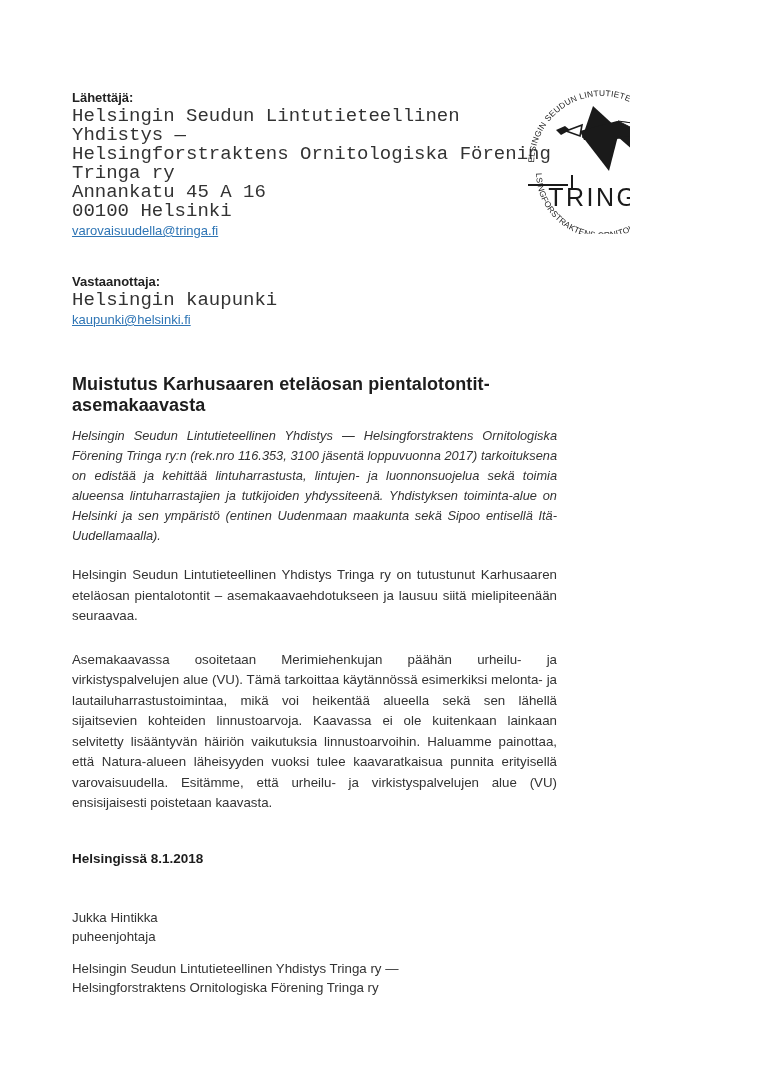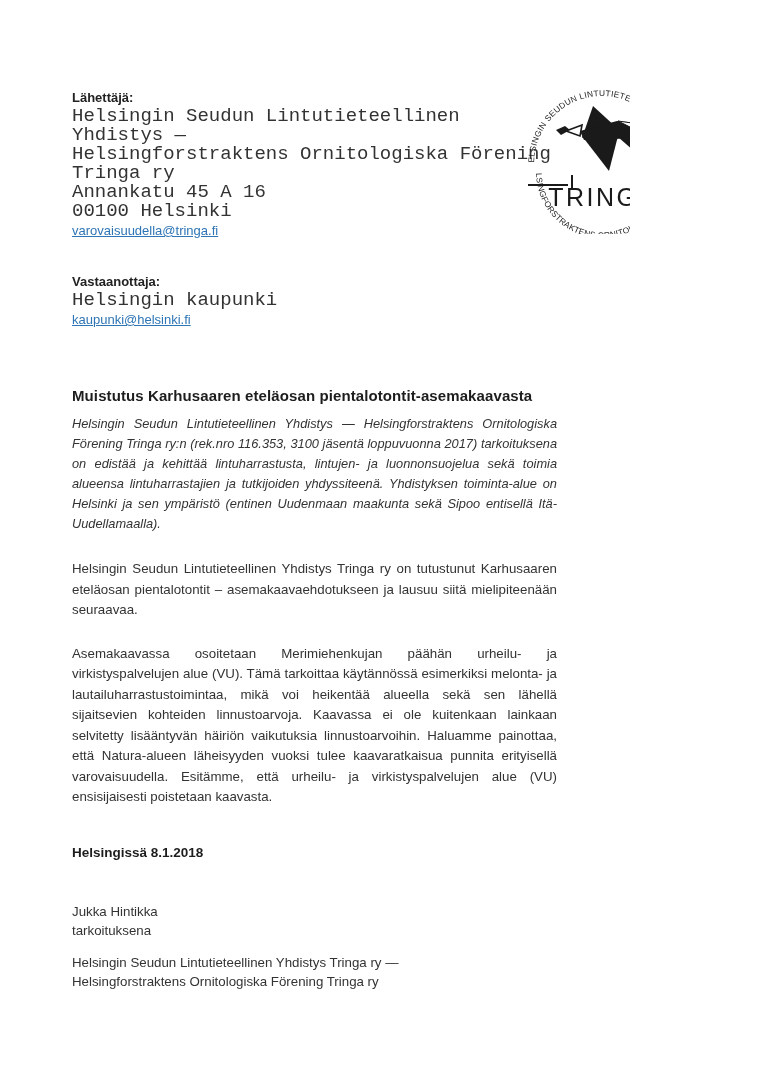--- a/index.html
+++ b/index.html
@@ -26,34 +26,34 @@
     color: #2e75b5; text-decoration: underline;
     cursor: pointer;
   }
   .recipient-block { margin-top: 32px; }
   .logo-wrap {
     position: absolute;
     left: 522px; top: 76px;
     width: 160px; height: 158px;
   }
   .doc-title {
-    margin-top: 58px;
-    font-size: 15px; font-weight: bold; color: #1d1d1d;
+    margin-top: 45px;
+    font-size: 18px; font-weight: bold; color: #1d1d1d;
     letter-spacing: 0.1px;
   }
   .intro-par {
     margin-top: 10px;
     font-size: 12.8px; font-style: italic; line-height: 20px;
     text-align: justify; color: #333333;
   }
   .body-par {
     font-size: 13.3px; line-height: 20.5px;
     text-align: justify; color: #333333;
   }
-  .par-1 { margin-top: 25px; }
+  .par-1 { margin-top: 19px; }
   .par-2 { margin-top: 23px; }
   .dateline {
     margin-top: 37px;
     font-size: 13.5px; font-weight: bold; color: #1d1d1d;
   }
   .sig-block { margin-top: 42px; }
   .sig-line { font-size: 13.3px; line-height: 19.5px; color: #333333; }
   .org-block { margin-top: 12px; }
 </style>
 </head>
@@ -113,20 +113,20 @@
 
   <p class="intro-par">Helsingin Seudun Lintutieteellinen Yhdistys — Helsingforstraktens Ornitologiska Förening Tringa ry:n (rek.nro 116.353, 3100 jäsentä loppuvuonna 2017) tarkoituksena on edistää ja kehittää lintuharrastusta, lintujen- ja luonnonsuojelua sekä toimia alueensa lintuharrastajien ja tutkijoiden yhdyssiteenä. Yhdistyksen toiminta-alue on Helsinki ja sen ympäristö (entinen Uudenmaan maakunta sekä Sipoo entisellä Itä-Uudellamaalla).</p>
 
   <p class="body-par par-1">Helsingin Seudun Lintutieteellinen Yhdistys Tringa ry on tutustunut Karhusaaren eteläosan pientalotontit – asemakaavaehdotukseen ja lausuu siitä mielipiteenään seuraavaa.</p>
   <p class="body-par par-2">Asemakaavassa osoitetaan Merimiehenkujan päähän urheilu- ja virkistyspalvelujen alue (VU). Tämä tarkoittaa käytännössä esimerkiksi melonta- ja lautailuharrastustoimintaa, mikä voi heikentää alueella sekä sen lähellä sijaitsevien kohteiden linnustoarvoja. Kaavassa ei ole kuitenkaan lainkaan selvitetty lisääntyvän häiriön vaikutuksia linnustoarvoihin. Haluamme painottaa, että Natura-alueen läheisyyden vuoksi tulee kaavaratkaisua punnita erityisellä varovaisuudella. Esitämme, että urheilu- ja virkistyspalvelujen alue (VU) ensisijaisesti poistetaan kaavasta.</p>
 
   <div class="dateline">Helsingissä 8.1.2018</div>
 
   <div class="sig-block">
     <div class="sig-line">Jukka Hintikka</div>
-    <div class="sig-line">tarkoituksena</div>
+    <div class="sig-line">puheenjohtaja</div>
   </div>
   <div class="org-block">
     <div class="sig-line">Helsingin Seudun Lintutieteellinen Yhdistys Tringa ry —</div>
     <div class="sig-line">Helsingforstraktens Ornitologiska Förening Tringa ry</div>
   </div>
 
 </div>
 
 </body></html>

